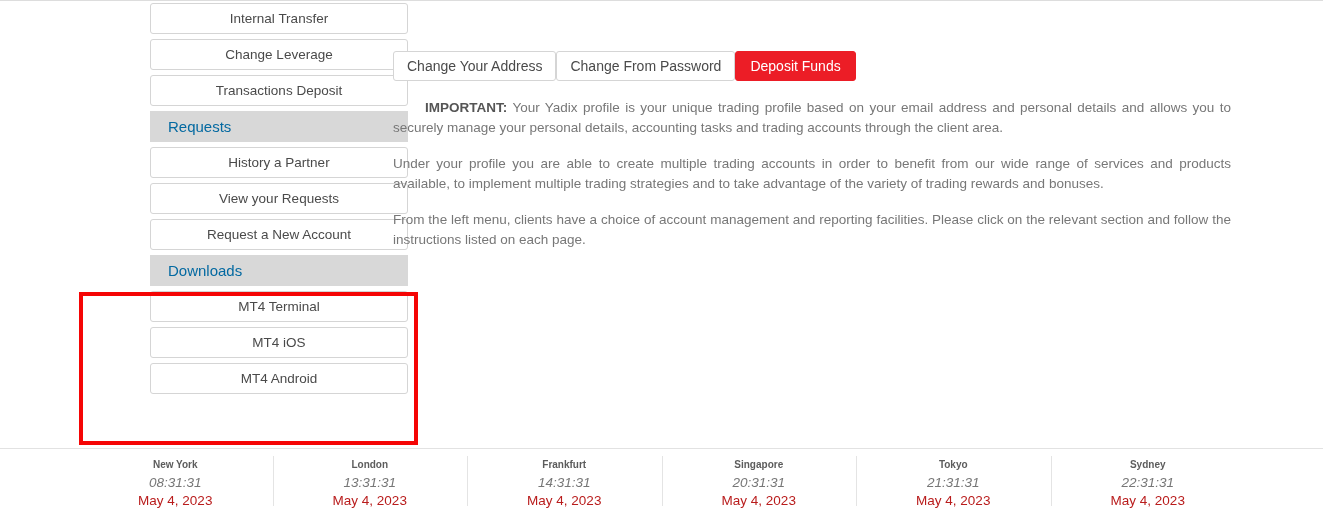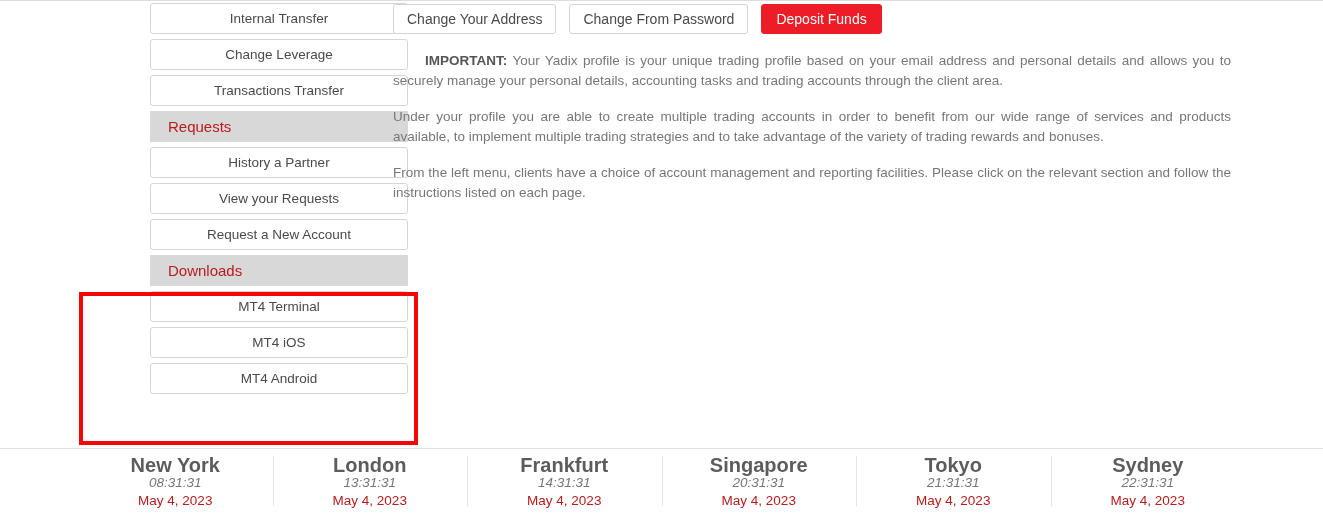--- a/index.html
+++ b/index.html
@@ -47,21 +47,21 @@
     white-space: nowrap;
     overflow: hidden;
   }
   .side-header {
     box-sizing: border-box;
     width: 258px;
     height: 31px;
     line-height: 31px;
     margin-bottom: 5px;
     background: #d8d8d8;
-    color: #b91c1c;
+    color: #0369a1;
     font-size: 15px;
     padding-left: 18px;
     text-align: left;
     white-space: nowrap;
   }
   
   .annotation-box {
     position: absolute;
     left: 79px;
     top: 292px;
@@ -73,22 +73,23 @@
   }
   
   .main {
     position: absolute;
     left: 393px;
     top: 0;
     width: 840px;
   }
   .btn-row {
     display: flex;
-    gap: 13px;
+    gap: 0;
     padding-top: 4px;
+    margin-top: 47px;
   }
   .top-btn {
     box-sizing: border-box;
     height: 30px;
     line-height: 28px;
     padding: 0 13px;
     border: 1px solid #d5d5d5;
     border-radius: 3px;
     background: #ffffff;
     color: #4a4a4a;
@@ -146,21 +147,21 @@
   .clock + .clock::before {
     content: "";
     position: absolute;
     left: 0;
     top: 7px;
     width: 1px;
     height: 50px;
     background: #e4e4e4;
   }
   .clock-city {
-    font-size: 20px;
+    font-size: 10px;
     font-weight: bold;
     color: #5c5c5c;
     line-height: 18px;
   }
   .clock-time {
     font-size: 13.5px;
     color: #777777;
     line-height: 18px;
     font-style: italic;
   }
@@ -174,21 +175,21 @@
 <body>
 
 <div class="page-top-rule"></div>
 
 <div class="sidebar">
 
   <div class="side-btn">Internal Transfer</div>
 
   <div class="side-btn">Change Leverage</div>
 
-  <div class="side-btn">Transactions Transfer</div>
+  <div class="side-btn">Transactions Deposit</div>
 
   <div class="side-header">Requests</div>
 
   <div class="side-btn">History a Partner</div>
 
   <div class="side-btn">View your Requests</div>
 
   <div class="side-btn">Request a New Account</div>
 
 

